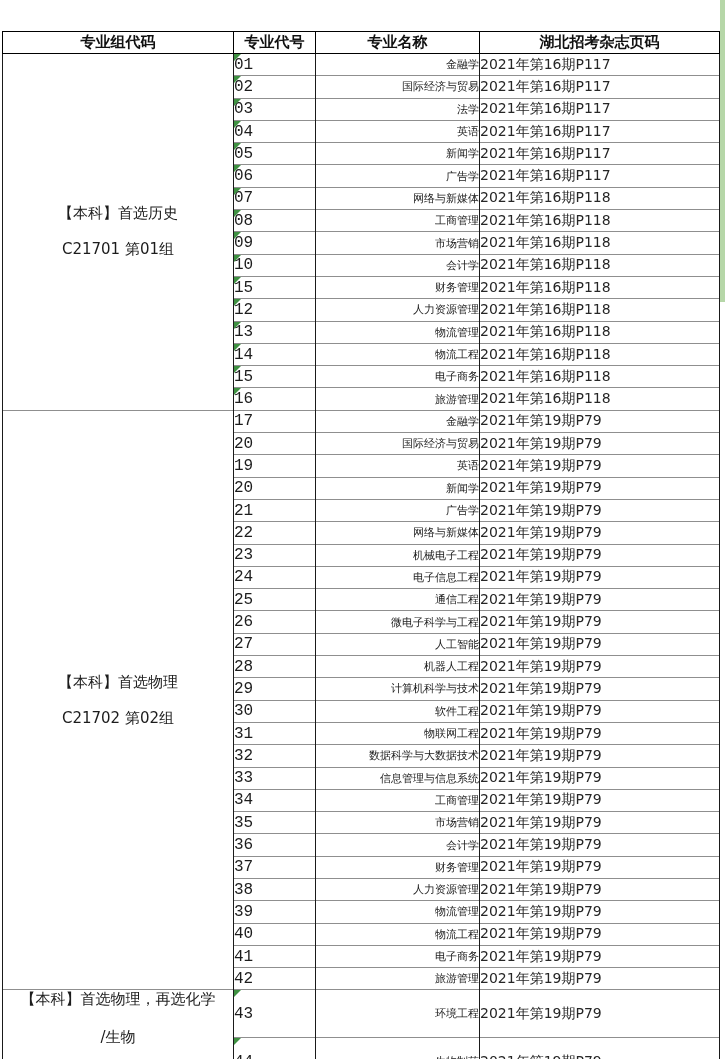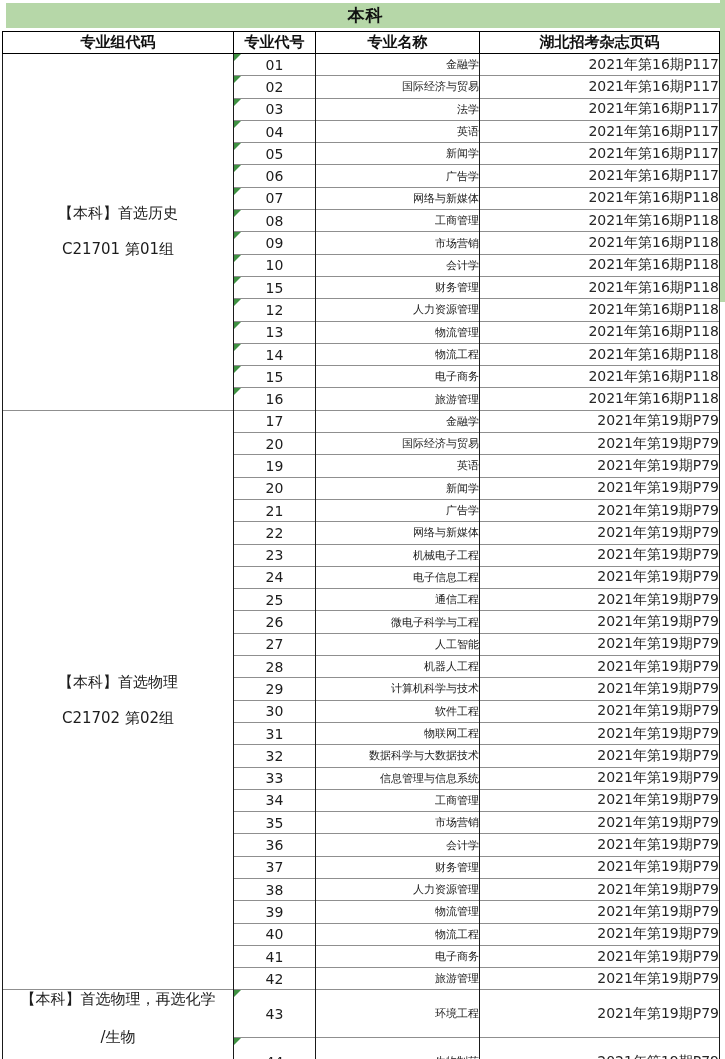--- a/index.html
+++ b/index.html
@@ -18,33 +18,30 @@
     color:#111;text-align:center;padding:0;}
   tbody.group{border-top:1.6px solid #000;}
   td{border-left:1px solid #1a1a1a;border-right:1px solid #1a1a1a;border-top:1px solid #8f8f8f;
     padding:0;color:#1c1c1c;overflow:hidden;white-space:nowrap;}
   tr.r{height:22.3px;}
   tr.rt{height:35.3px;}
   .group-cell{vertical-align:middle;text-align:center;font-size:15px;}
   .glwrap{display:flex;flex-direction:column;align-items:center;justify-content:center;}
   .glwrap.spread{gap:17px;}
   .glwrap.tight{gap:19px;}
-  .code-cell{position:relative;text-align:center;font-size:14px;}
+  .code-cell{position:relative;text-align:left;font-size:16px;font-family:Liberation Mono, monospace;}
   .tri{position:absolute;top:0;left:0;width:0;height:0;
     border-top:7px solid var(--marker-green);border-right:7px solid transparent;}
   .name-cell{text-align:right;padding-left:6px;font-size:11px;}
-  .page-cell{text-align:right;font-size:14px;color:#262626;}
+  .page-cell{text-align:left;font-size:14px;color:#262626;}
 </style>
 </head>
 <body>
 
 <div class="page">
-  <div class="title-band" style="background: rgb(182, 215, 168);">
-    <span>本科</span>
-  </div>
   <div class="right-strip" style="background: rgb(182, 215, 168);"></div>
 
   <table id="majors-table">
     <colgroup>
       <col class="c1">
         <col class="c2">
         <col class="c3">
         <col class="c4">
     </colgroup>
     <thead>

